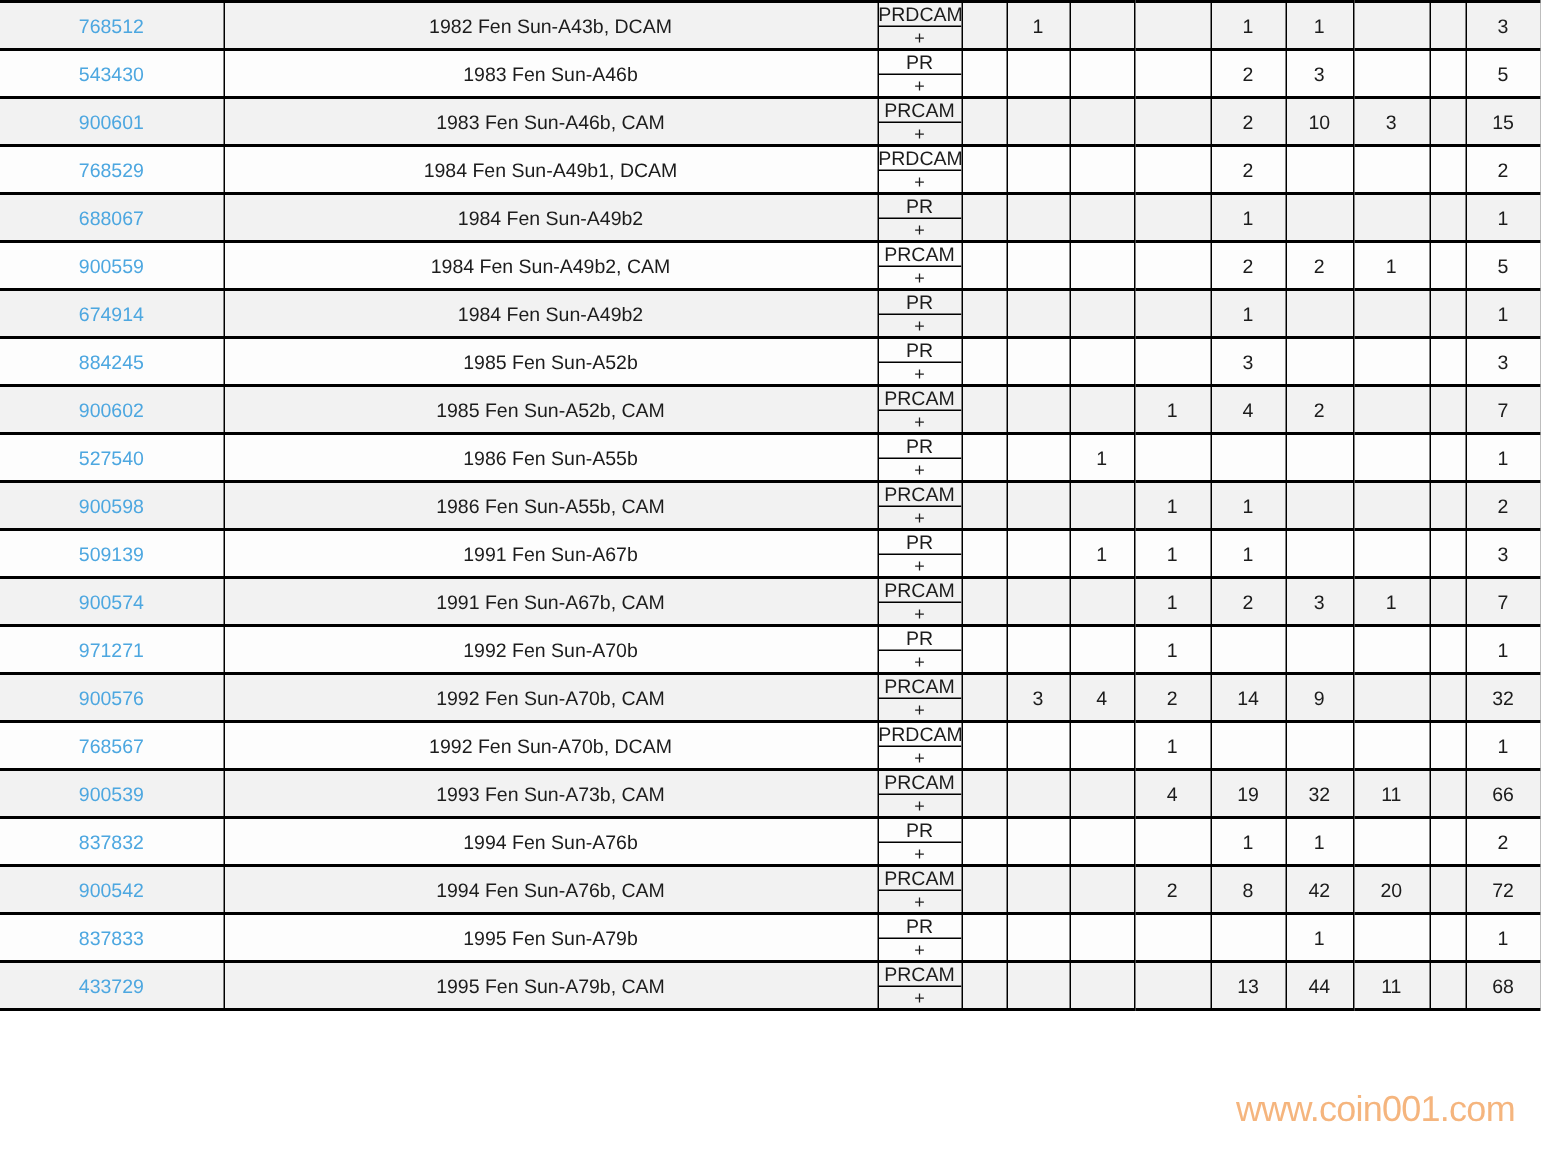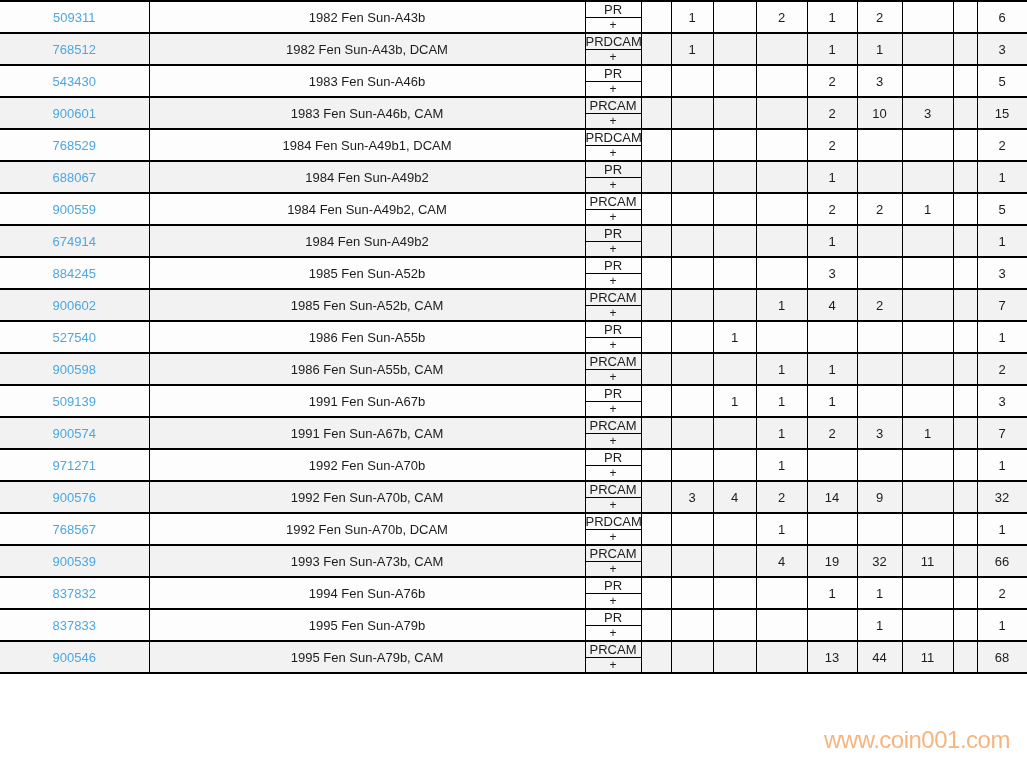--- a/index.html
+++ b/index.html
@@ -72,37 +72,20 @@
       <col style="width:42px">
       <col style="width:43px">
     <col style="width:51px">
       <col style="width:50px">
       <col style="width:45px">
     <col style="width:51px">
       <col style="width:24px">
       <col style="width:50px">
   </colgroup>
   <tbody>
-      <tr class="odd">
-    <td class="c-id"><a class="id-link" href="#">509311</a></td>
-    <td class="c-desc">1982 Fen Sun-A43b</td>
-    <td class="c-grade">
-      <div class="grade-label">PR</div>
-      <div class="grade-plus">+</div>
-    </td>
-    <td class="c-num"></td>
-    <td class="c-num">1</td>
-    <td class="c-num"></td>
-    <td class="c-num">2</td>
-    <td class="c-num">1</td>
-    <td class="c-num">2</td>
-    <td class="c-num"></td>
-    <td class="c-num"></td>
-    <td class="c-total">6</td>
-  </tr>
       <tr class="even">
     <td class="c-id"><a class="id-link" href="#">768512</a></td>
     <td class="c-desc">1982 Fen Sun-A43b, DCAM</td>
     <td class="c-grade">
       <div class="grade-label">PRDCAM</div>
       <div class="grade-plus">+</div>
     </td>
     <td class="c-num"></td>
     <td class="c-num">1</td>
     <td class="c-num"></td>
@@ -395,39 +378,56 @@
     <td class="c-num"></td>
     <td class="c-num"></td>
     <td class="c-num"></td>
     <td class="c-num"></td>
     <td class="c-num">1</td>
     <td class="c-num">1</td>
     <td class="c-num"></td>
     <td class="c-num"></td>
     <td class="c-total">2</td>
   </tr>
+      <tr class="even">
+    <td class="c-id"><a class="id-link" href="#">900542</a></td>
+    <td class="c-desc">1994 Fen Sun-A76b, CAM</td>
+    <td class="c-grade">
+      <div class="grade-label">PRCAM</div>
+      <div class="grade-plus">+</div>
+    </td>
+    <td class="c-num"></td>
+    <td class="c-num"></td>
+    <td class="c-num"></td>
+    <td class="c-num">2</td>
+    <td class="c-num">8</td>
+    <td class="c-num">42</td>
+    <td class="c-num">20</td>
+    <td class="c-num"></td>
+    <td class="c-total">72</td>
+  </tr>
       <tr class="odd">
     <td class="c-id"><a class="id-link" href="#">837833</a></td>
     <td class="c-desc">1995 Fen Sun-A79b</td>
     <td class="c-grade">
       <div class="grade-label">PR</div>
       <div class="grade-plus">+</div>
     </td>
     <td class="c-num"></td>
     <td class="c-num"></td>
     <td class="c-num"></td>
     <td class="c-num"></td>
     <td class="c-num"></td>
     <td class="c-num">1</td>
     <td class="c-num"></td>
     <td class="c-num"></td>
     <td class="c-total">1</td>
   </tr>
       <tr class="even">
-    <td class="c-id"><a class="id-link" href="#">900546</a></td>
+    <td class="c-id"><a class="id-link" href="#">433729</a></td>
     <td class="c-desc">1995 Fen Sun-A79b, CAM</td>
     <td class="c-grade">
       <div class="grade-label">PRCAM</div>
       <div class="grade-plus">+</div>
     </td>
     <td class="c-num"></td>
     <td class="c-num"></td>
     <td class="c-num"></td>
     <td class="c-num"></td>
     <td class="c-num">13</td>

